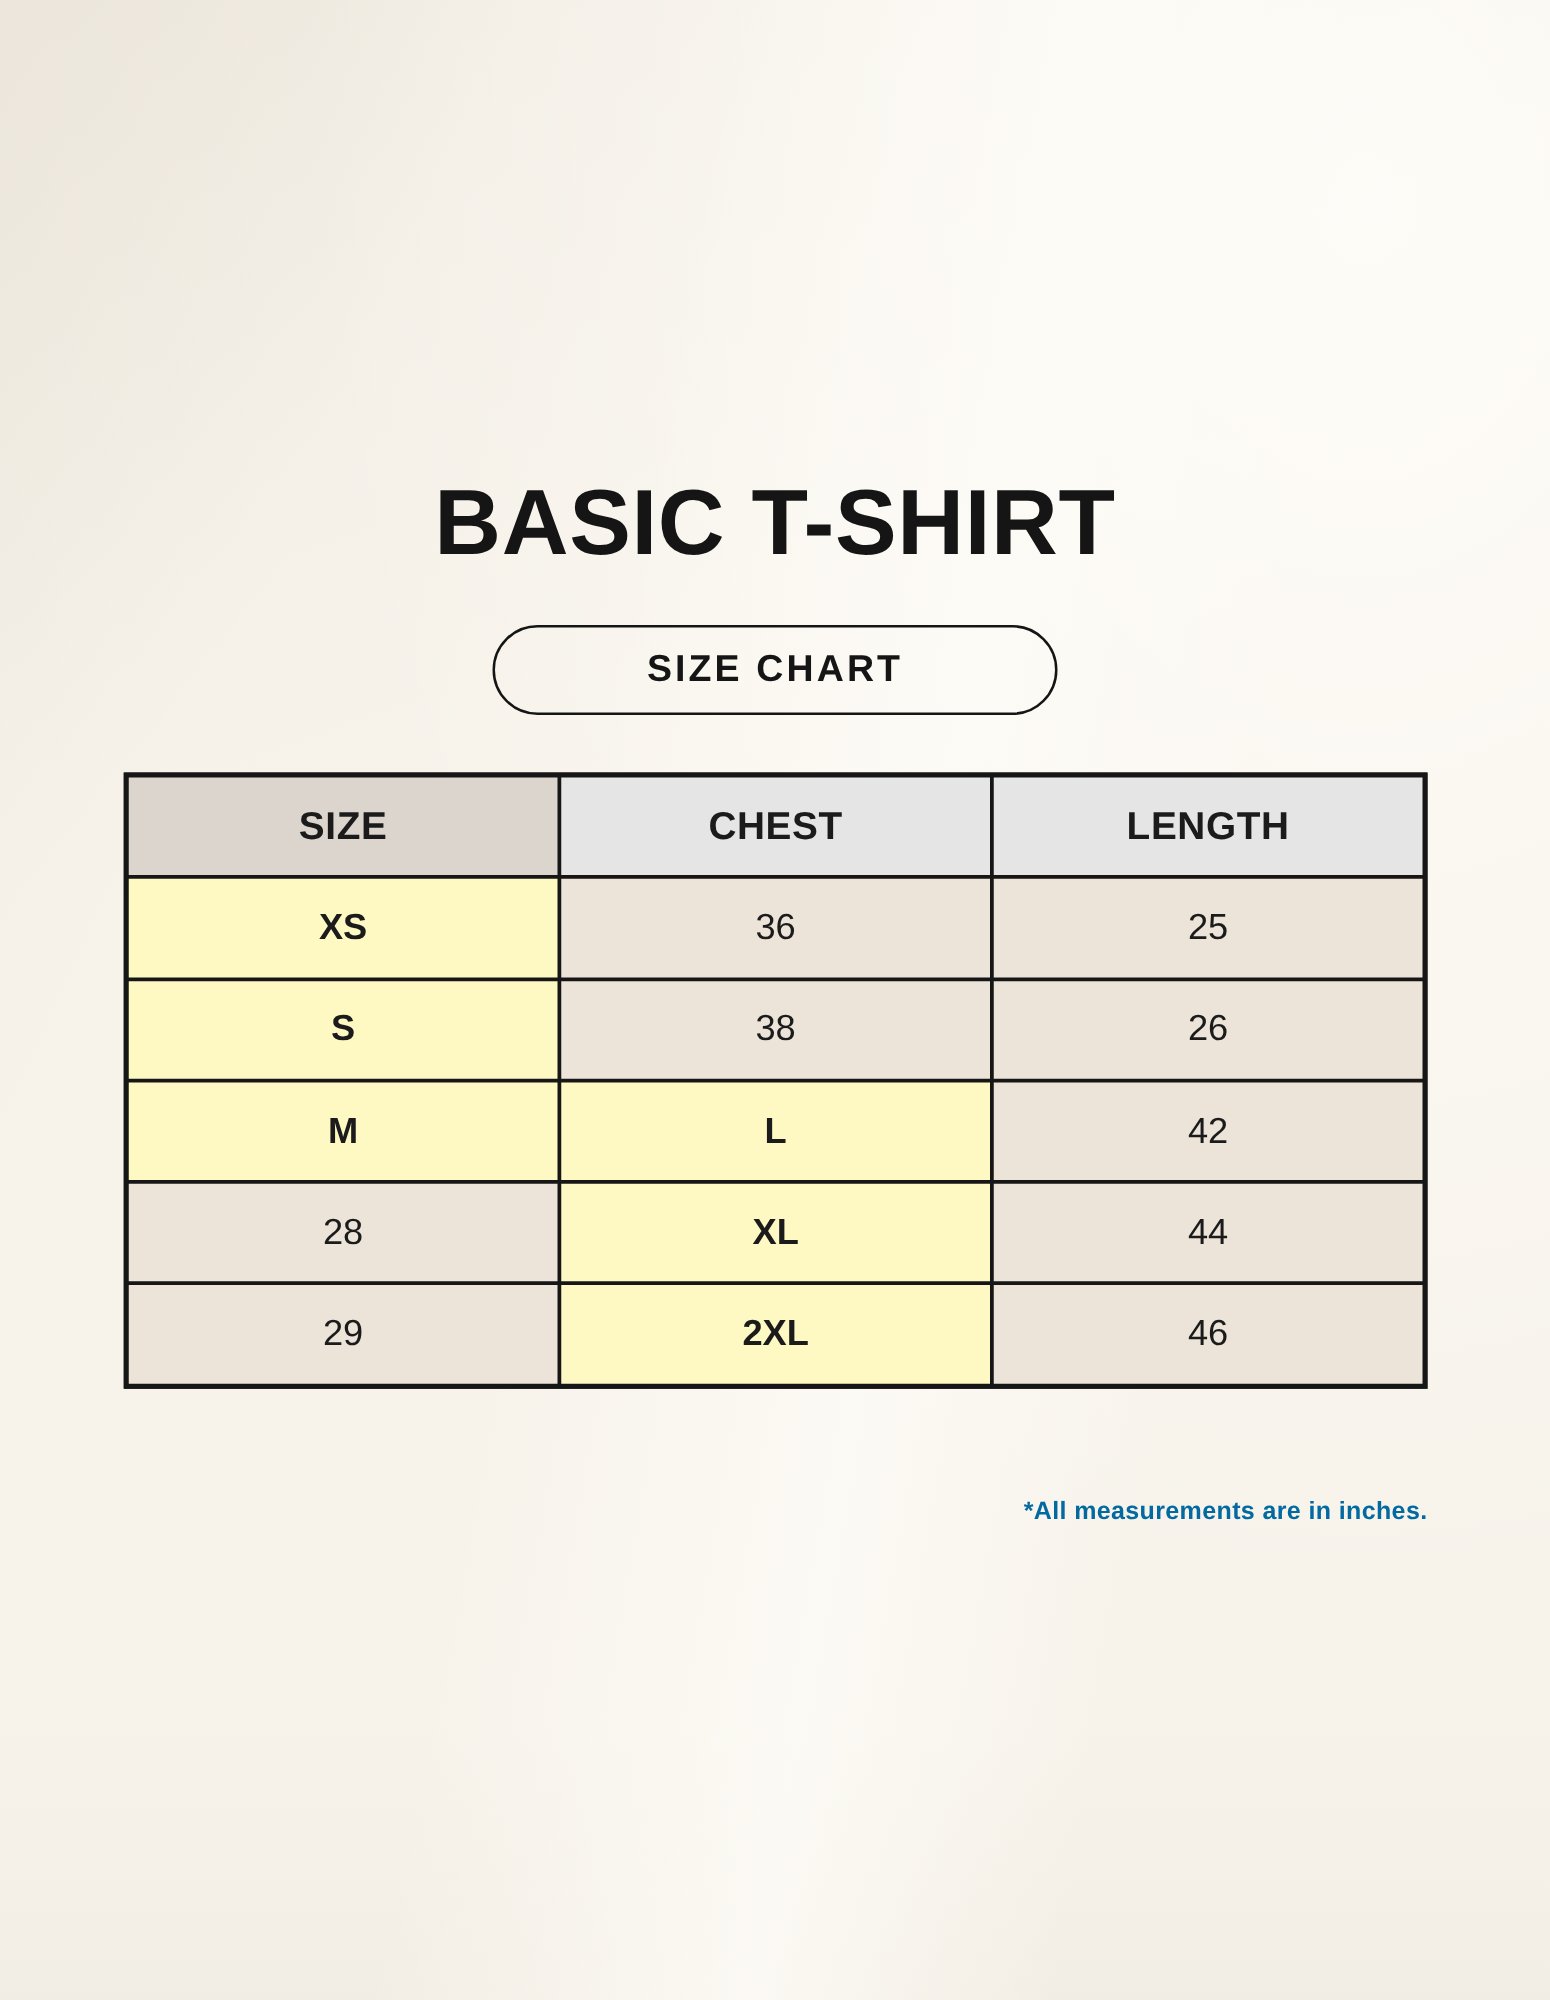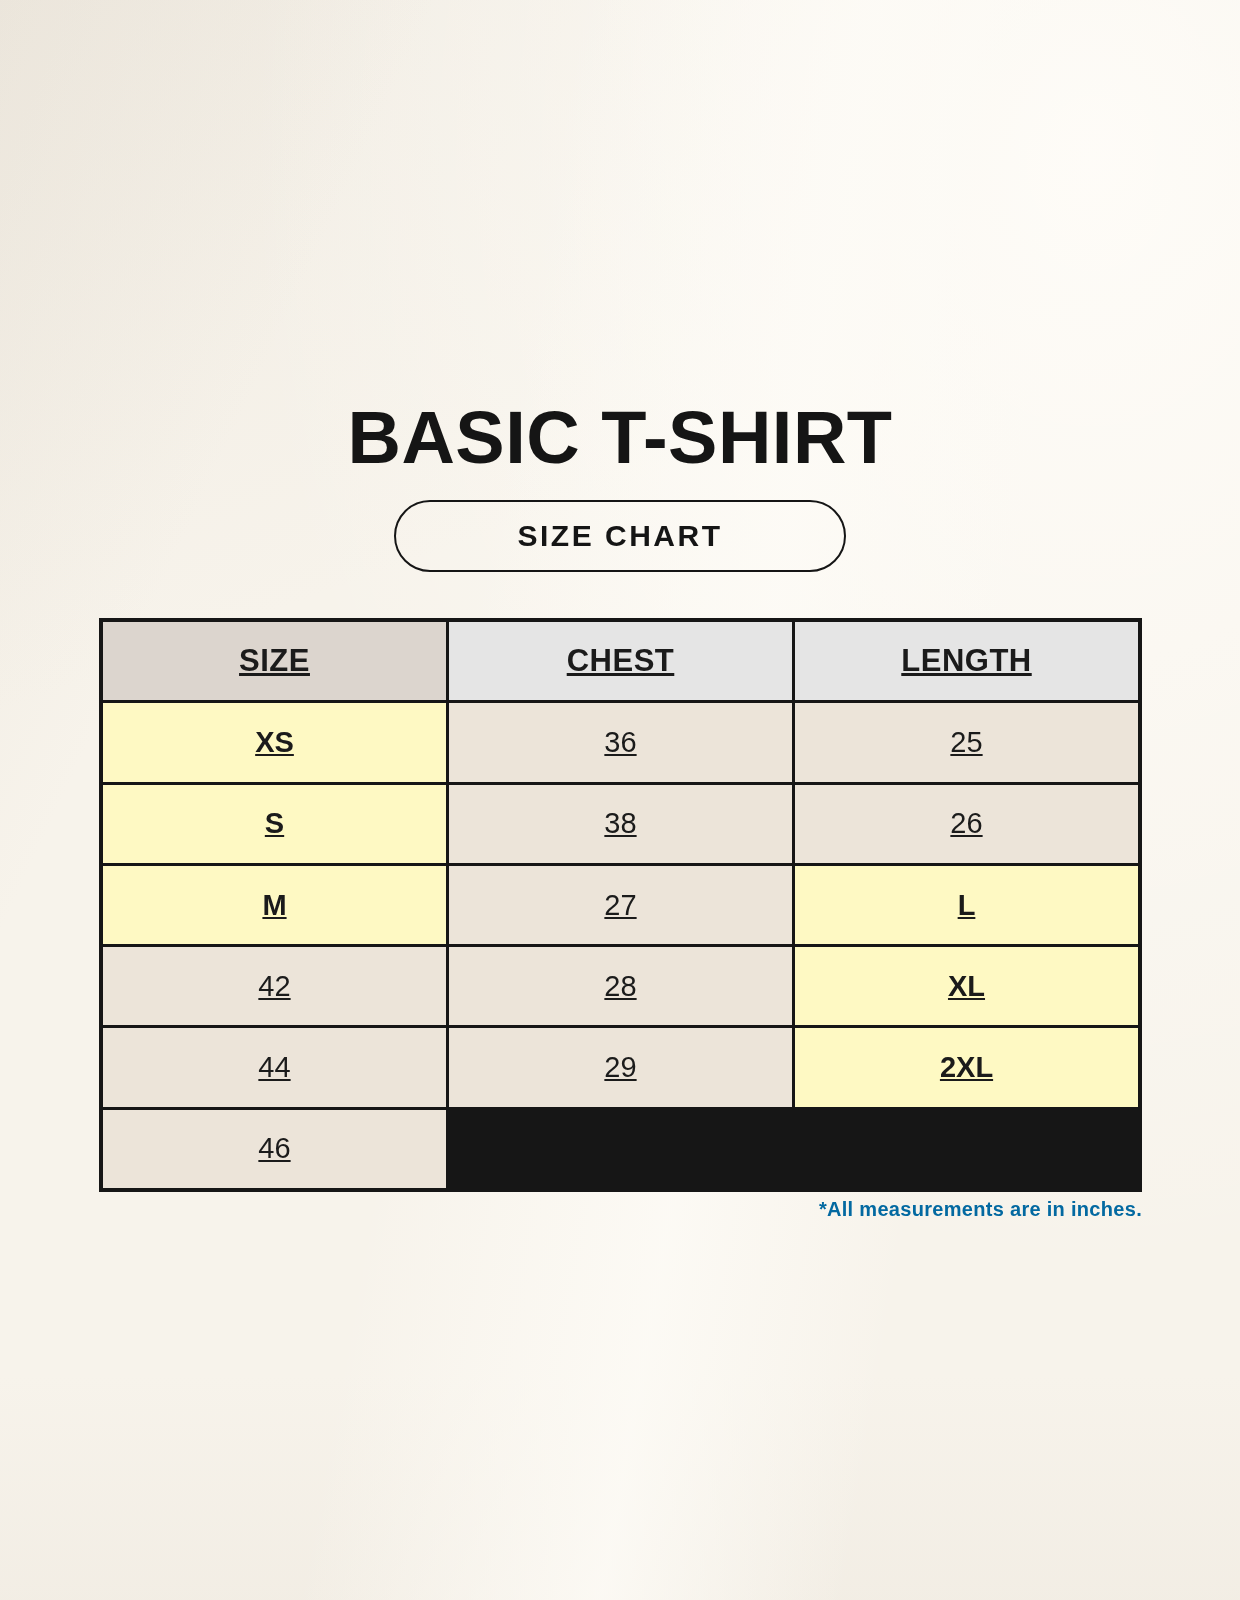--- a/index.html
+++ b/index.html
@@ -9,37 +9,37 @@
     color:#1b1b1b;
     background-color:#f7f3eb;
     background-image:
       linear-gradient(115deg, rgba(222,214,201,0.30) 0%, rgba(255,255,255,0) 22%),
       linear-gradient(100deg, rgba(255,255,255,0) 38%, rgba(253,251,246,0.85) 58%, rgba(255,255,255,0) 74%),
       radial-gradient(ellipse at 88% 10%, rgba(255,253,249,0.9), rgba(255,255,255,0) 55%),
       linear-gradient(160deg, rgba(214,206,193,0.18) 0%, rgba(255,255,255,0) 35%),
       linear-gradient(0deg, rgba(228,221,209,0.25) 0%, rgba(255,255,255,0) 14%);
   }
   .title{
-    position:absolute;top:400px;left:0;width:100%;
+    position:absolute;top:380px;left:0;width:100%;
     text-align:center;font-size:74px;line-height:76px;font-weight:700;
     letter-spacing:0.5px;color:#151515;margin:0;
   }
   .pill{
     position:absolute;top:500px;left:50%;transform:translateX(-50%);
     width:452px;height:72px;box-sizing:border-box;
     border:2.5px solid #151515;border-radius:44px;
     display:flex;align-items:center;justify-content:center;
     font-size:30px;font-weight:600;letter-spacing:2.5px;color:#151515;
     background:transparent;cursor:pointer;
   }
   .size-table{
     position:absolute;left:99px;top:618px;width:1035px;
     display:grid;grid-template-columns:repeat(3,1fr);
     grid-auto-rows:78.3px;gap:3px;
-    background:#161616;border:4px solid #161616;text-decoration:underline;
+    background:#161616;border:4px solid #161616;
   }
   .cell{
     display:flex;align-items:center;justify-content:center;
     font-size:29px;font-weight:400;background:#ece4d9;
   }
   .cell.head{font-weight:700;font-size:31px;background:#e5e5e5;letter-spacing:0.5px;}
   .cell.head.size-col{background:#dcd5ce;}
   .cell.size-col{background:#fef9c3;font-weight:700;}
   .footnote{
     position:absolute;left:99px;top:1198px;width:1043px;
@@ -59,21 +59,20 @@
     <div class="cell head size-col">SIZE</div>
     <div class="cell head">CHEST</div>
     <div class="cell head">LENGTH</div>
     <div class="cell size-col">XS</div>
     <div class="cell">36</div>
     <div class="cell">25</div>
     <div class="cell size-col">S</div>
     <div class="cell">38</div>
     <div class="cell">26</div>
     <div class="cell size-col">M</div>
-    <div class="cell">27</div>
     <div class="cell size-col">L</div>
     <div class="cell">42</div>
     <div class="cell">28</div>
     <div class="cell size-col">XL</div>
     <div class="cell">44</div>
     <div class="cell">29</div>
     <div class="cell size-col">2XL</div>
     <div class="cell">46</div>
   </div>
 

